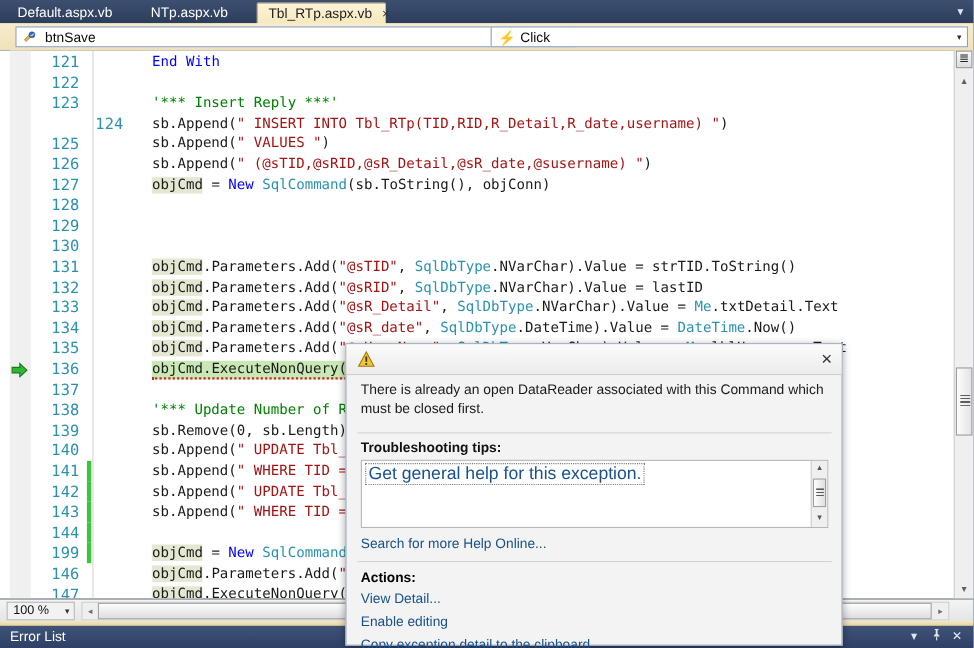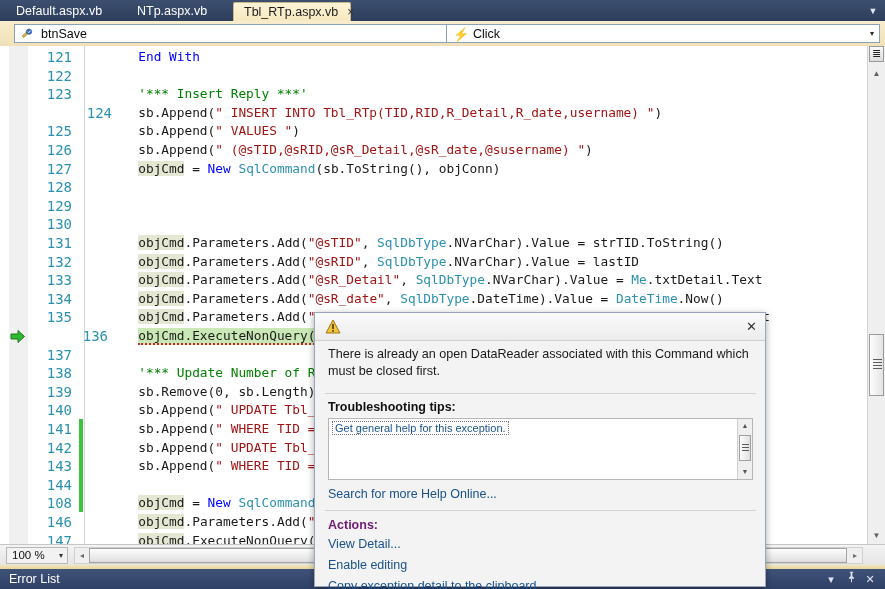--- a/index.html
+++ b/index.html
@@ -198,36 +198,36 @@
   }
   .exrule{position:absolute;left:10px;width:431px;height:1px;background:#d3d3d3;}
   .extips-label{
     position:absolute;left:13px;top:87px;font-size:12.5px;font-weight:bold;color:#111;
   }
   .tipsbox{
     position:absolute;left:13px;top:105px;width:425px;height:62px;
     background:#ffffff;border:1px solid #b6b6b6;box-sizing:border-box;
   }
   .tiplink{
-    position:absolute;left:3px;top:2px;font-size:11px;color:#19518c;
+    position:absolute;left:3px;top:2px;font-size:16px;color:#19518c;
     border:1px dotted #7a7a7a;padding:0 2px;
   }
   .tips-sb{
     position:absolute;right:0;top:0;width:15px;height:60px;background:#efefef;
     border-left:1px solid #cfcfcf;box-sizing:border-box;
   }
   .tips-sb .au{position:absolute;left:0;top:0;width:14px;height:14px;text-align:center;line-height:14px;font-size:7px;color:#555;}
   .tips-sb .ad{position:absolute;left:0;bottom:0;width:14px;height:14px;text-align:center;line-height:14px;font-size:7px;color:#555;}
   .tips-sb .th{position:absolute;left:1px;top:16px;width:12px;height:26px;background:linear-gradient(90deg,#fdfdfd,#dfdfdf);border:1px solid #a0a0a0;box-sizing:border-box;}
   .tips-sb .th i{position:absolute;left:2px;top:8px;width:7px;height:8px;background:repeating-linear-gradient(#5a5a5a 0 1px,transparent 1px 3px);}
   .searchmore{
     position:absolute;left:13px;top:174px;font-size:12.5px;color:#19518c;
   }
   .actions-label{
-    position:absolute;left:13px;top:205px;font-size:12.5px;font-weight:bold;color:#701a75;
+    position:absolute;left:13px;top:205px;font-size:12.5px;font-weight:bold;color:#000000;
   }
   .act{
     position:absolute;left:13px;font-size:12.5px;color:#19518c;white-space:nowrap;
   }
 </style>
 </head>
 <body>
 
 <div id="app">
 
@@ -285,21 +285,21 @@
         <div class="gutter-num" style="top: 189px;">131</div>
         <div class="code" style="top: 189px;"><span>      </span><span class="hl">objCmd</span><span>.Parameters.Add(</span><span class="str">"@sTID"</span><span>, </span><span class="typ">SqlDbType</span><span>.NVarChar).Value = strTID.ToString()</span></div>
         <div class="gutter-num" style="top: 207.6px;">132</div>
         <div class="code" style="top: 207.6px;"><span>      </span><span class="hl">objCmd</span><span>.Parameters.Add(</span><span class="str">"@sRID"</span><span>, </span><span class="typ">SqlDbType</span><span>.NVarChar).Value = lastID</span></div>
         <div class="gutter-num" style="top: 226.2px;">133</div>
         <div class="code" style="top: 226.2px;"><span>      </span><span class="hl">objCmd</span><span>.Parameters.Add(</span><span class="str">"@sR_Detail"</span><span>, </span><span class="typ">SqlDbType</span><span>.NVarChar).Value = </span><span class="typ">Me</span><span>.txtDetail.Text</span></div>
         <div class="gutter-num" style="top: 244.8px;">134</div>
         <div class="code" style="top: 244.8px;"><span>      </span><span class="hl">objCmd</span><span>.Parameters.Add(</span><span class="str">"@sR_date"</span><span>, </span><span class="typ">SqlDbType</span><span>.DateTime).Value = </span><span class="typ">DateTime</span><span>.Now()</span></div>
         <div class="gutter-num" style="top: 263.4px;">135</div>
         <div class="code" style="top: 263.4px;"><span>      </span><span class="hl">objCmd</span><span>.Parameters.Add(</span><span class="str">"@sUserName"</span><span>, </span><span class="typ">SqlDbType</span><span>.VarChar).Value = </span><span class="typ">Me</span><span>.lblUsername.Text</span></div>
-        <div class="gutter-num" style="top: 282px; padding-left: 36px;">136</div>
+        <div class="gutter-num" style="top: 282px;">136</div>
         <div class="exec-arrow" style="top: 283px;"><svg width="16" height="15" viewBox="0 0 16 15">
             <path d="M1 5h7V1.5L14.5 7.5 8 13.5V10H1z" fill="#2fb82f" stroke="#1a7a1a" stroke-width="1"></path>
           </svg></div>
         <div class="code" style="top: 282px;"><span>      </span><span class="exec-hl squiggle">objCmd.ExecuteNonQuery()</span></div>
         <div class="gutter-num" style="top: 300.6px;">137</div>
         <div class="code" style="top: 300.6px;"></div>
         <div class="gutter-num" style="top: 319.2px;">138</div>
         <div class="code" style="top: 319.2px;"><span class="cmt">      '*** Update Number of Rep</span></div>
         <div class="gutter-num" style="top: 337.8px;">139</div>
         <div class="code" style="top: 337.8px;"><span>      sb.Remove(0, sb.Length)</span></div>
@@ -311,21 +311,21 @@
         <div class="chg-bar" style="top: 391.6px; height: 18.6px;"></div>
         <div class="gutter-num" style="top: 393.6px;">142</div>
         <div class="code" style="top: 393.6px;"><span>      sb.Append(</span><span class="str">" UPDATE Tbl_NTp</span></div>
         <div class="chg-bar" style="top: 410.2px; height: 18.6px;"></div>
         <div class="gutter-num" style="top: 412.2px;">143</div>
         <div class="code" style="top: 412.2px;"><span>      sb.Append(</span><span class="str">" WHERE TID = @s</span></div>
         <div class="chg-bar" style="top: 428.8px; height: 18.6px;"></div>
         <div class="gutter-num" style="top: 430.8px;">144</div>
         <div class="code" style="top: 430.8px;"></div>
         <div class="chg-bar" style="top: 447.4px; height: 18.6px;"></div>
-        <div class="gutter-num" style="top: 449.4px;">108</div>
+        <div class="gutter-num" style="top: 449.4px;">199</div>
         <div class="code" style="top: 449.4px;"><span>      </span><span class="hl">objCmd</span><span> = </span><span class="kw">New</span><span> </span><span class="typ">SqlCommand</span><span>(s</span></div>
         <div class="gutter-num" style="top: 468px;">146</div>
         <div class="code" style="top: 468px;"><span>      </span><span class="hl">objCmd</span><span>.Parameters.Add(</span><span class="str">"@s</span></div>
         <div class="gutter-num" style="top: 486.6px;">147</div>
         <div class="code" style="top: 486.6px;"><span>      </span><span class="hl">objCmd</span><span>.ExecuteNonQuery()</span></div>
         <div class="code" style="top: 505.2px;"></div>
         <div class="code" style="top: 542.4px;"></div>
       </div>
   </div>
 

